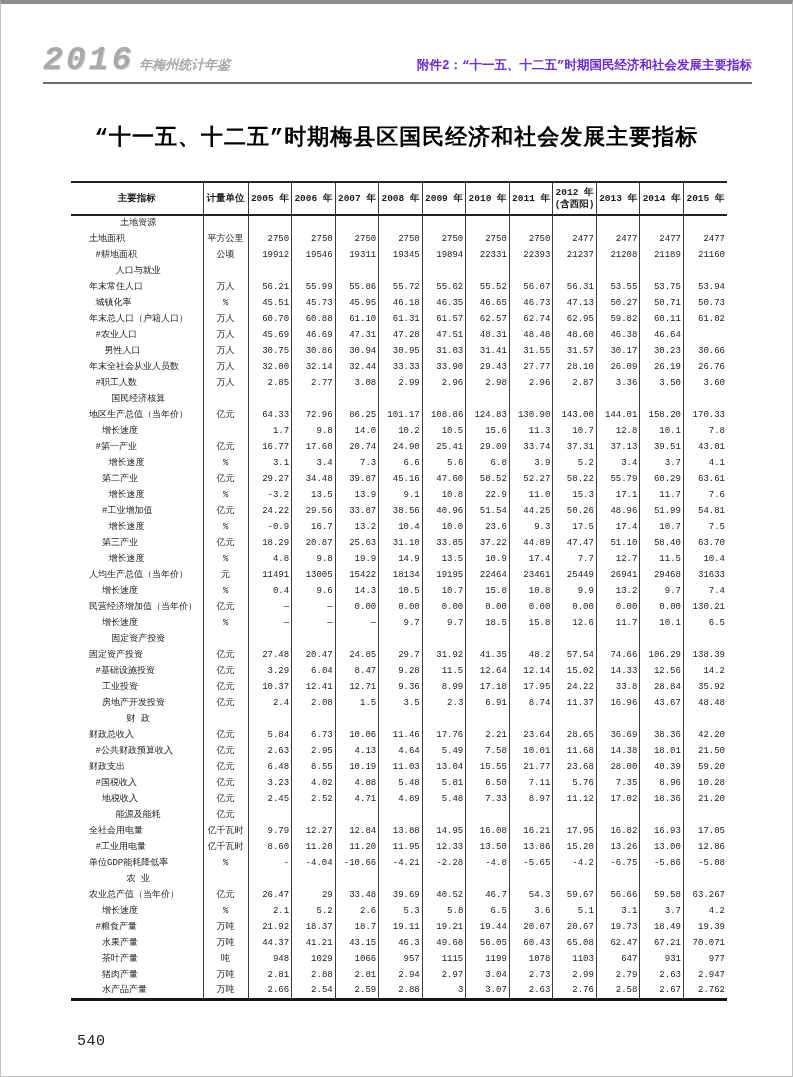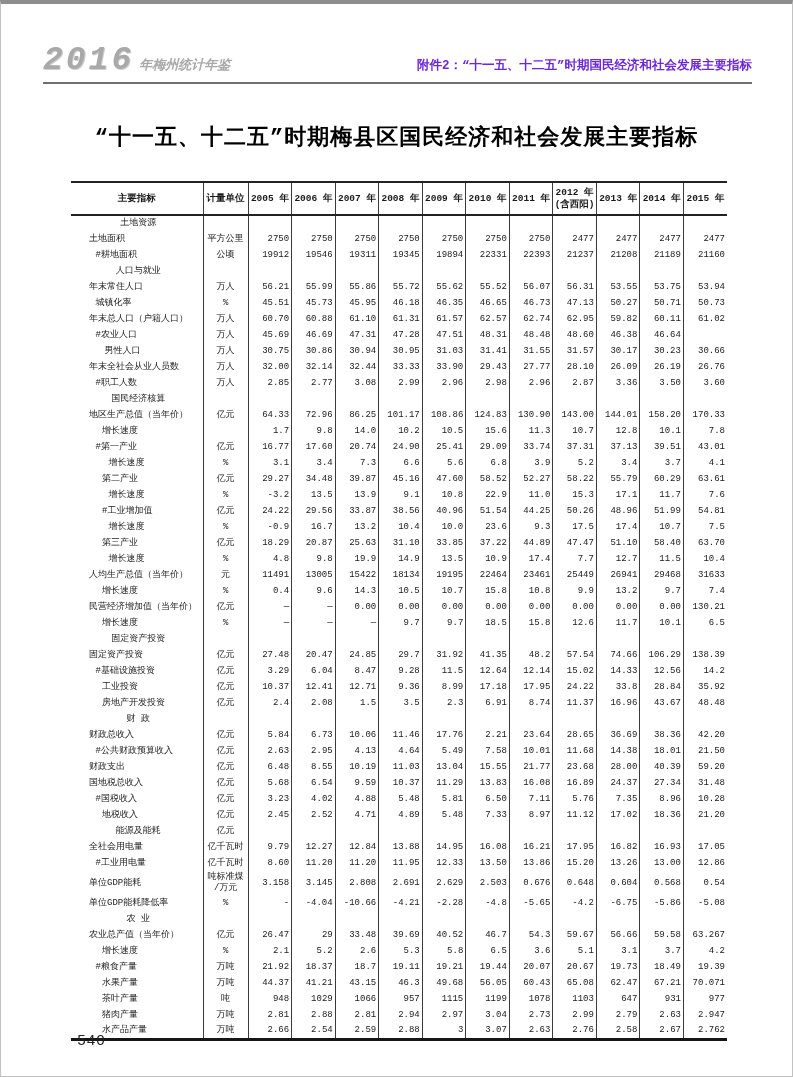--- a/index.html
+++ b/index.html
@@ -612,35 +612,20 @@
           <td class="num">11.03</td>
           <td class="num">13.04</td>
           <td class="num">15.55</td>
           <td class="num">21.77</td>
           <td class="num">23.68</td>
           <td class="num">28.00</td>
           <td class="num">40.39</td>
           <td class="num">59.20</td>
         </tr>
         <tr>
-          <td class="lbl" style="padding-left: 18px;">国地税总收入</td>
-          <td class="unit">亿元</td>
-          <td class="num">5.68</td>
-          <td class="num">6.54</td>
-          <td class="num">9.59</td>
-          <td class="num">10.37</td>
-          <td class="num">11.29</td>
-          <td class="num">13.83</td>
-          <td class="num">16.08</td>
-          <td class="num">16.89</td>
-          <td class="num">24.37</td>
-          <td class="num">27.34</td>
-          <td class="num">31.48</td>
-        </tr>
-        <tr>
           <td class="lbl" style="padding-left: 24.5px; margin-top: 8px;">#国税收入</td>
           <td class="unit">亿元</td>
           <td class="num">3.23</td>
           <td class="num">4.02</td>
           <td class="num">4.88</td>
           <td class="num">5.48</td>
           <td class="num">5.81</td>
           <td class="num">6.50</td>
           <td class="num">7.11</td>
           <td class="num">5.76</td>
@@ -702,36 +687,20 @@
           <td class="num">11.95</td>
           <td class="num">12.33</td>
           <td class="num">13.50</td>
           <td class="num">13.86</td>
           <td class="num">15.20</td>
           <td class="num">13.26</td>
           <td class="num">13.00</td>
           <td class="num">12.86</td>
         </tr>
         <tr>
-          <td class="lbl" style="padding-left: 18px;">单位GDP能耗</td>
-          <td class="unit">吨标准煤
-/万元</td>
-          <td class="num">3.158</td>
-          <td class="num">3.145</td>
-          <td class="num">2.808</td>
-          <td class="num">2.691</td>
-          <td class="num">2.629</td>
-          <td class="num">2.503</td>
-          <td class="num">0.676</td>
-          <td class="num">0.648</td>
-          <td class="num">0.604</td>
-          <td class="num">0.568</td>
-          <td class="num">0.54</td>
-        </tr>
-        <tr>
           <td class="lbl" style="padding-left: 18px;">单位GDP能耗降低率</td>
           <td class="unit">%</td>
           <td class="num">-</td>
           <td class="num">-4.04</td>
           <td class="num">-10.66</td>
           <td class="num">-4.21</td>
           <td class="num">-2.28</td>
           <td class="num">-4.8</td>
           <td class="num">-5.65</td>
           <td class="num">-4.2</td>

